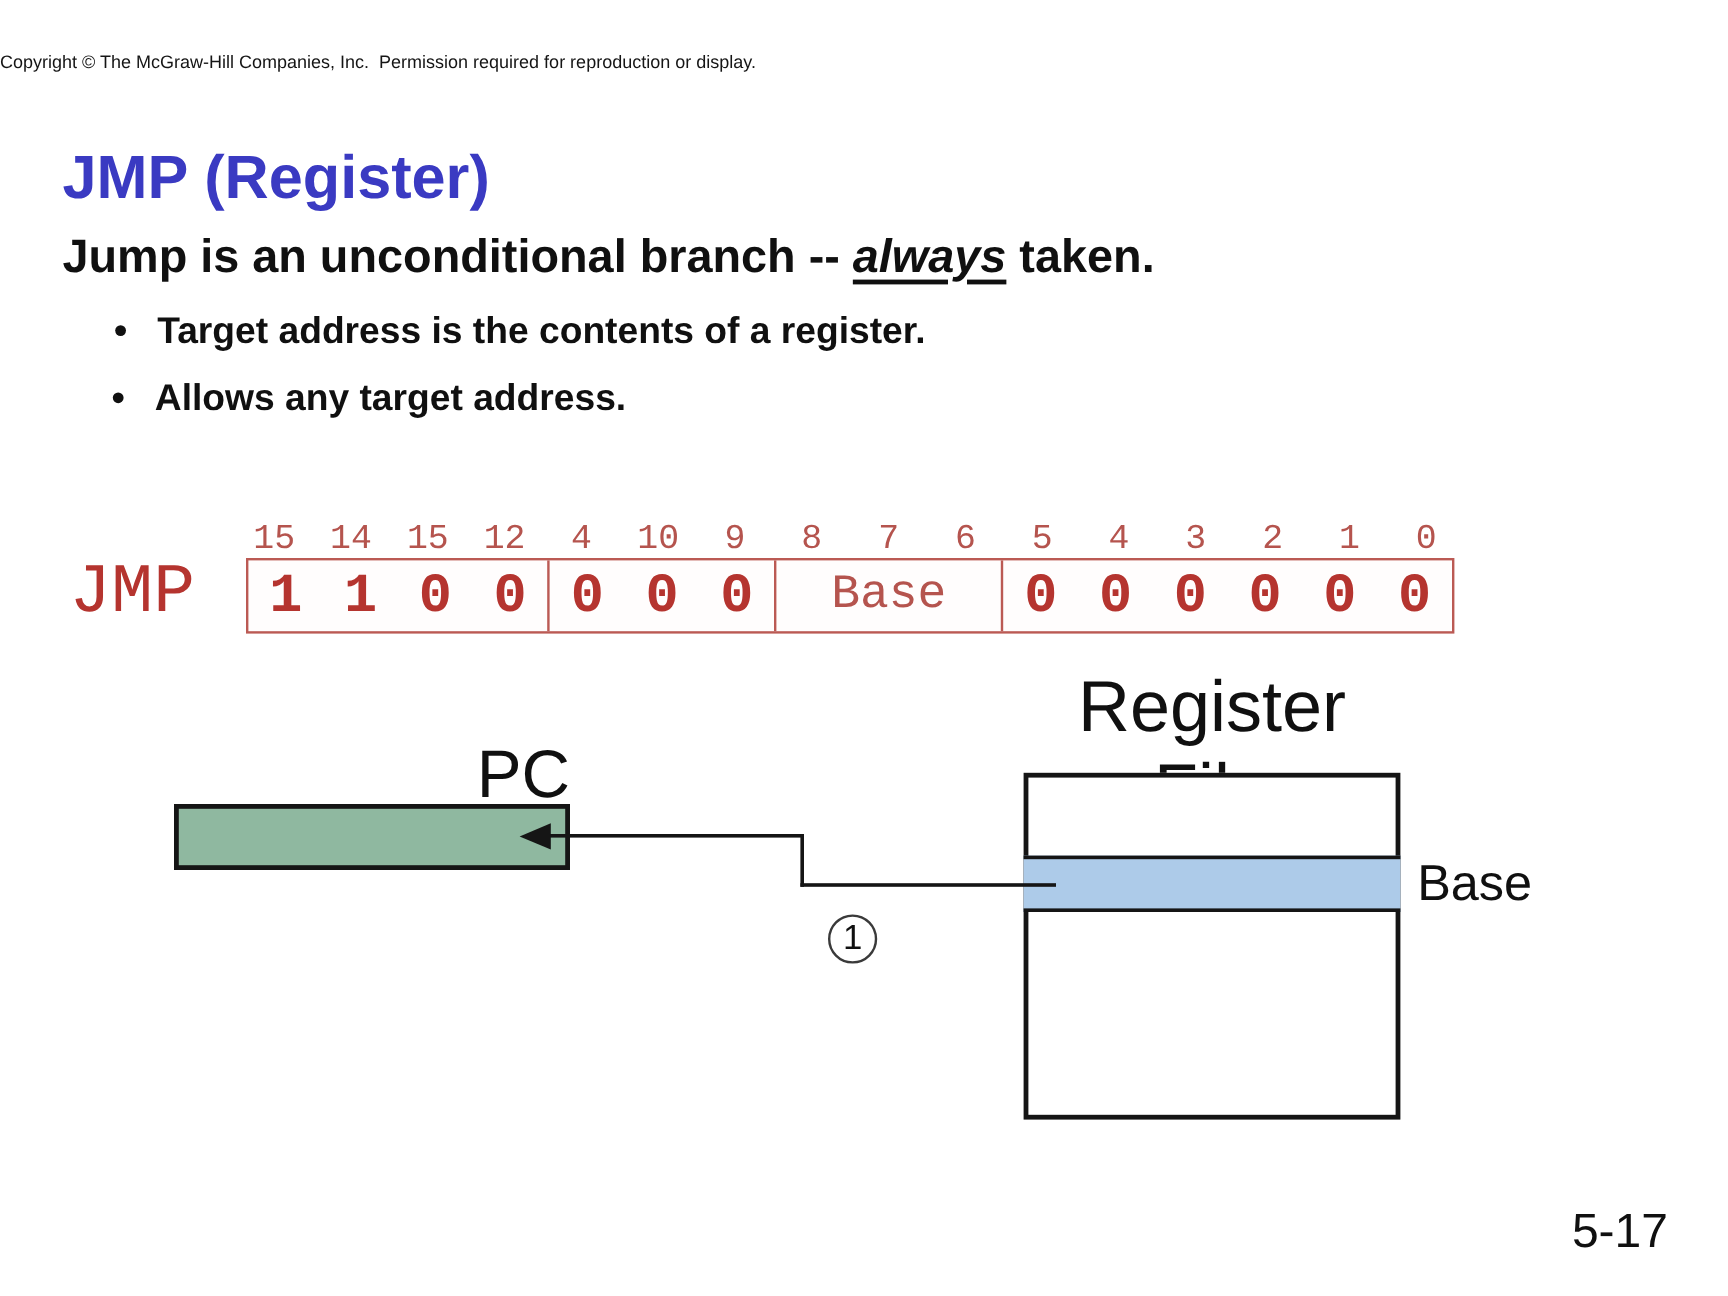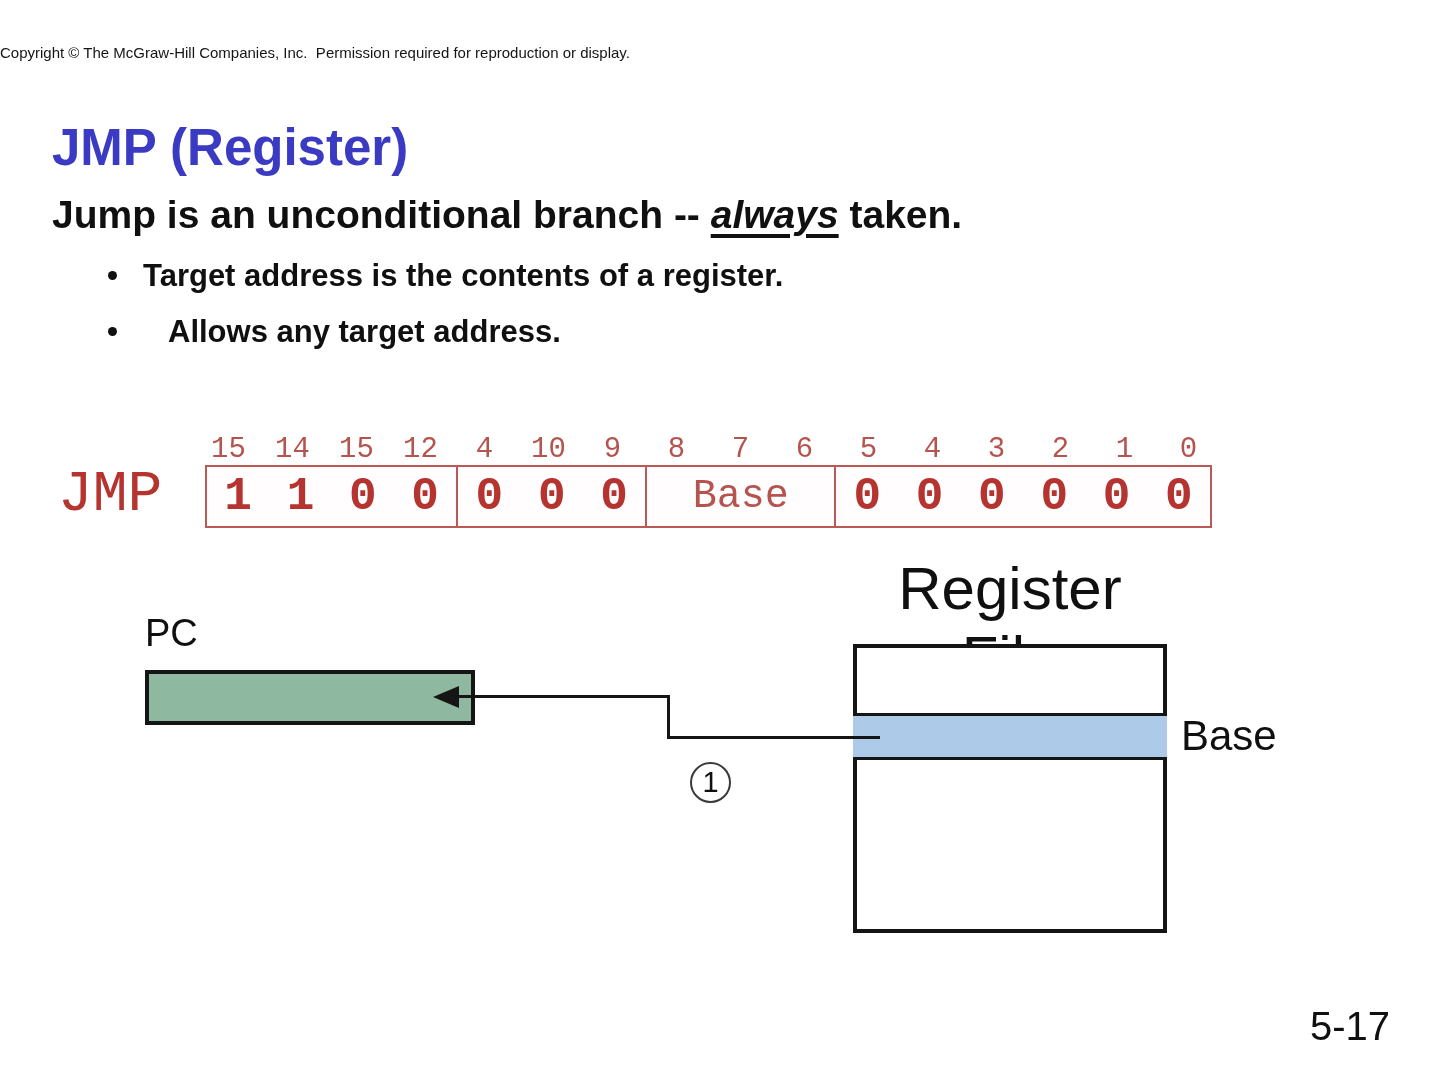--- a/index.html
+++ b/index.html
@@ -33,22 +33,22 @@
     text-decoration:underline;
     text-decoration-thickness:4px;
     text-underline-offset:6px;
   }
   .bullet-row{position:absolute;display:flex;align-items:flex-start;}
   .bullet-dot{
     width:9px;height:9px;border-radius:50%;background:var(--ink);
     margin-top:13px;margin-right:26px;flex:none;
   }
   .bullet-text{font-size:31px;font-weight:bold;}
-  #bullet-0{left:108px;top:258px;}
-  #bullet-1{left:108px;top:314px;gap:25px;}
+  #bullet-0{left:96px;top:258px;}
+  #bullet-1{left:94px;top:314px;}
 
   
   .mnemonic{
     position:absolute;left:58px;top:462px;
     font-family:"Liberation Mono", monospace;font-weight:normal;
     font-size:58px;color:var(--enc-red);
   }
   .bitnums{
     position:absolute;left:205px;top:433px;width:1007px;display:flex;gap:17px;
   }
@@ -67,22 +67,22 @@
     flex:1;text-align:center;
     font-family:"Liberation Mono", monospace;font-weight:bold;
     font-size:46px;color:var(--enc-red);
   }
   .field-label{
     font-family:"Liberation Mono", monospace;font-size:40px;color:var(--enc-red-light);
   }
 
   
   .pc-label{
-    position:absolute;left:145px;top:612px;width:330px;text-align:left;
-    font-size:38px;
+    position:absolute;left:145px;top:612px;width:330px;text-align:right;
+    font-size:56px;
   }
   .pc-box{
     position:absolute;left:145px;top:670px;width:330px;height:55px;
     background:var(--pc-green);border:4px solid #151515;box-sizing:border-box;
   }
   .rf-label{
     position:absolute;left:843px;top:554px;width:334px;text-align:center;
     font-size:60px;
   }
   .rf-box{

